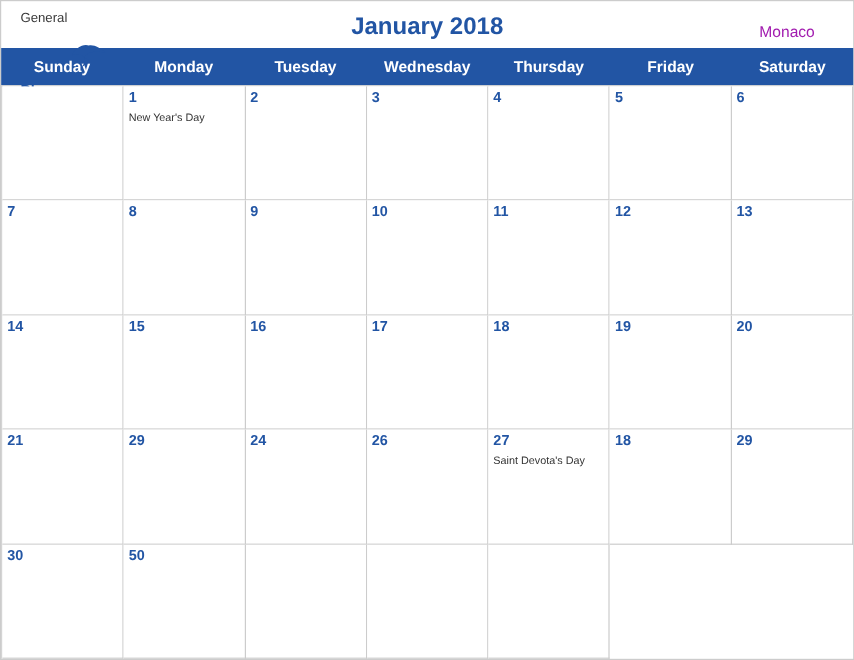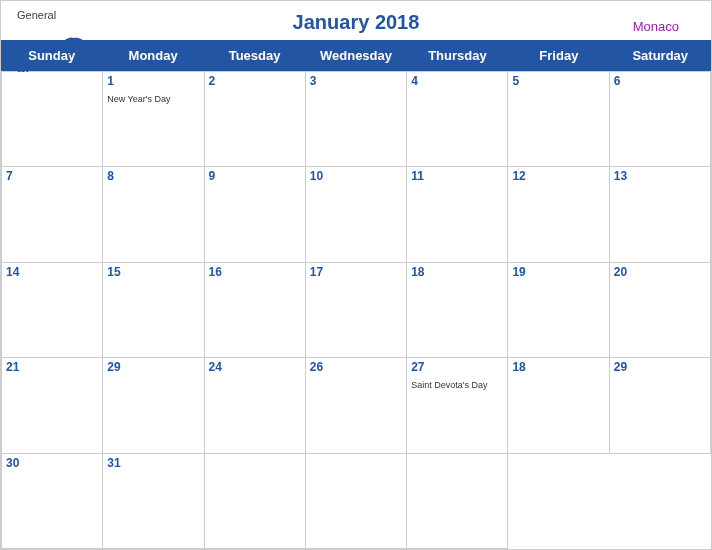--- a/index.html
+++ b/index.html
@@ -223,19 +223,19 @@
       <div class="calendar-cell">
         <span class="cell-date">18</span>
       </div>
       <div class="calendar-cell">
         <span class="cell-date">29</span>
       </div>
       <div class="calendar-cell">
         <span class="cell-date">30</span>
       </div>
       <div class="calendar-cell">
-        <span class="cell-date">31</span>
+        <span class="cell-date">50</span>
       </div>
       <div class="calendar-cell empty-cell"></div>
       <div class="calendar-cell empty-cell"></div>
       <div class="calendar-cell empty-cell"></div>
     </div>
 </div>
 
 </body></html>

